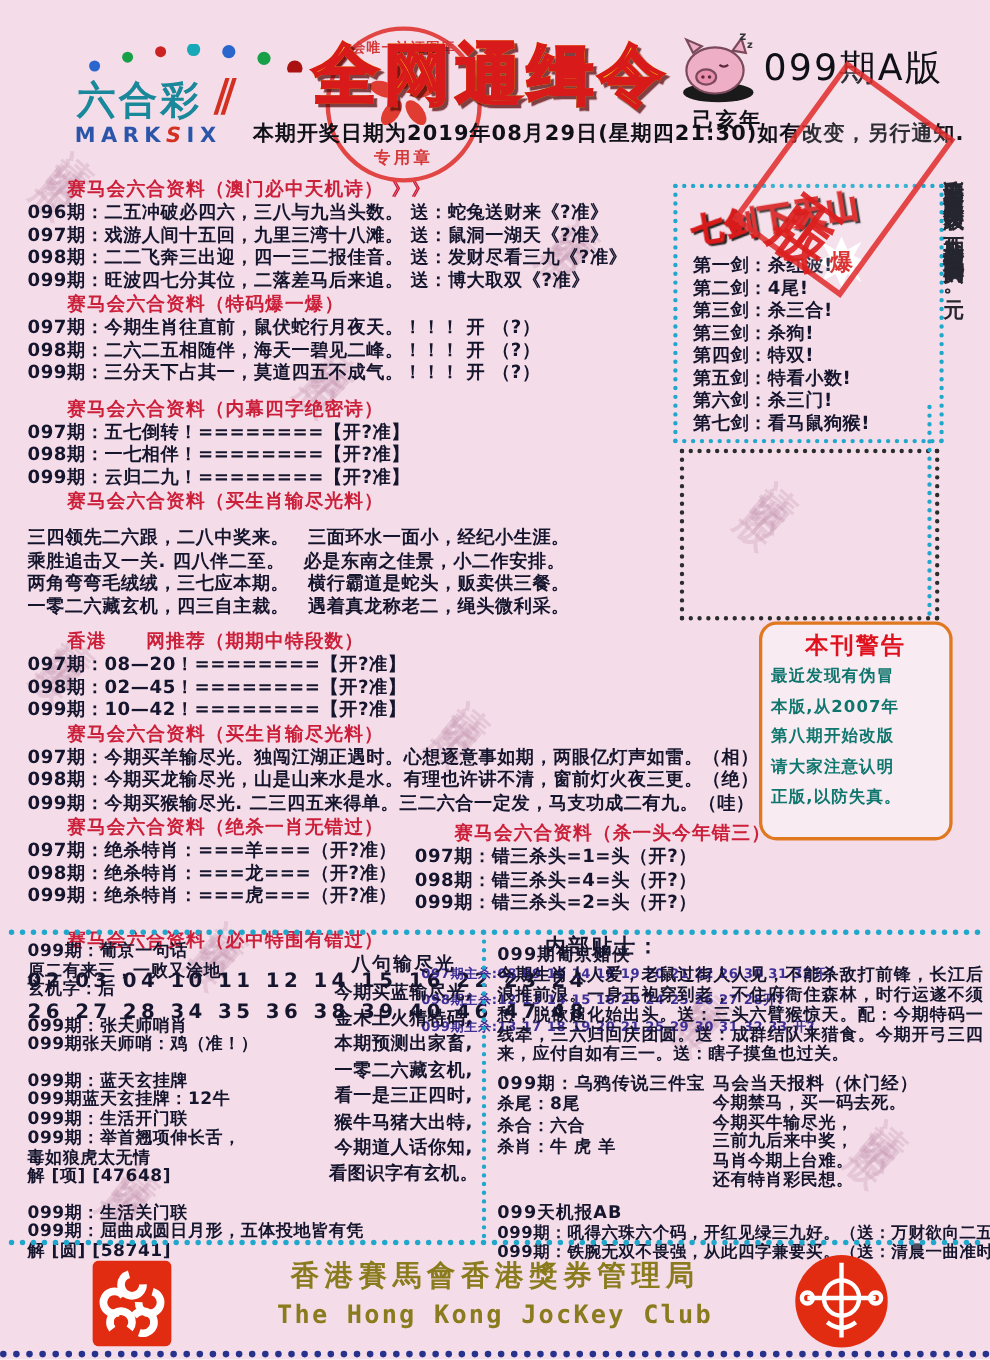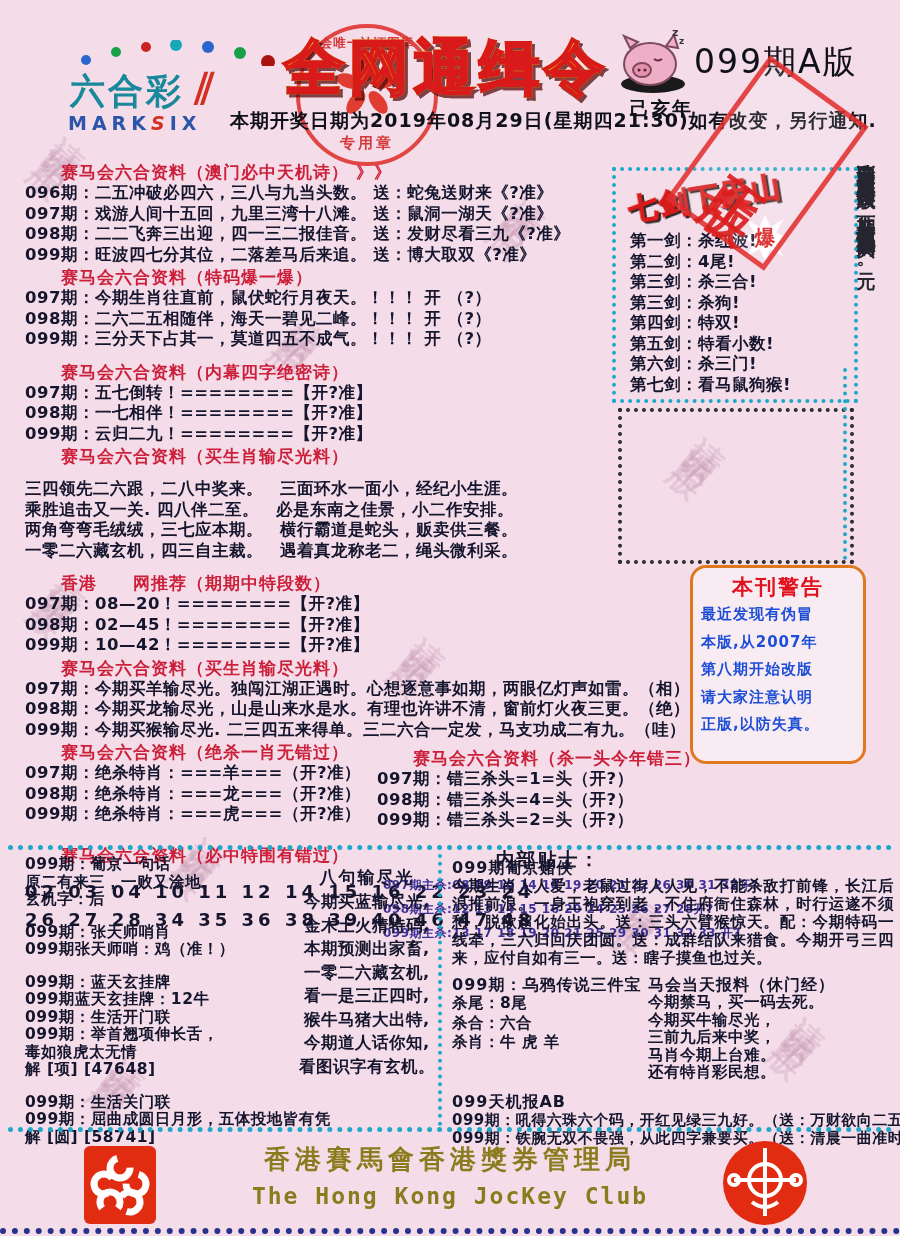--- a/index.html
+++ b/index.html
@@ -50,21 +50,21 @@
       -webkit-text-stroke:1.3px #d81a1a;transform:rotate(-9deg);filter:drop-shadow(2px 2px 0 #282828);}
   .burst{position:absolute;left:126px;top:44px;width:46px;height:46px;background:#fff;display:flex;align-items:center;justify-content:center;
       clip-path:polygon(50% 0,62% 26%,90% 10%,74% 38%,100% 50%,74% 62%,90% 90%,62% 74%,50% 100%,38% 74%,10% 90%,26% 62%,0 50%,26% 38%,10% 10%,38% 26%);}
   .burst span{color:#d81a1a;font-size:21px;font-weight:900;}
   .seven-lines{position:absolute;left:14px;top:60px;}
   .seven-lines .ln{font-size:16.5px;line-height:20.5px;}
   .empty-box{position:absolute;left:618px;top:408px;width:228px;height:148px;border:4px dotted #2c2c2c;}
   .warn-box{position:absolute;left:690px;top:565px;width:154px;height:183px;border:3px solid #e07820;border-radius:16px;
       padding:5px 8px;background:rgba(255,252,253,.45);}
   .warn-title{text-align:center;font-size:21px;font-weight:900;color:#e0101c;letter-spacing:2px;}
-  .warn-box .ln{font-size:15px;line-height:27.5px;letter-spacing:1px;color:#1d4ed8;white-space:nowrap;}
+  .warn-box .ln{font-size:15px;line-height:27.5px;letter-spacing:1px;color:#0f766e;white-space:nowrap;}
   .side-note{position:absolute;left:854px;top:148px;height:660px;writing-mode:vertical-rl;
       font-size:19px;font-weight:bold;color:#262630;letter-spacing:2px;}
   .vdots-small{position:absolute;left:843px;top:368px;height:192px;border-left:4px dotted #1fa8cc;}
   .divider-h{position:absolute;left:8px;top:845px;width:884px;border-top:5px dotted #1fa8cc;}
   .divider-h2{position:absolute;left:8px;top:1127px;width:884px;border-top:5px dotted #1fa8cc;}
   .bottom-edge{position:absolute;left:0;top:1228px;width:900px;border-top:6px dotted #27328c;}
   
   .bottom-left{position:absolute;left:25px;top:856px;width:412px;}
   .bottom-left .ln{font-size:15.5px;line-height:17.5px;letter-spacing:.5px;}
   .bblock{margin-bottom:15px;}

